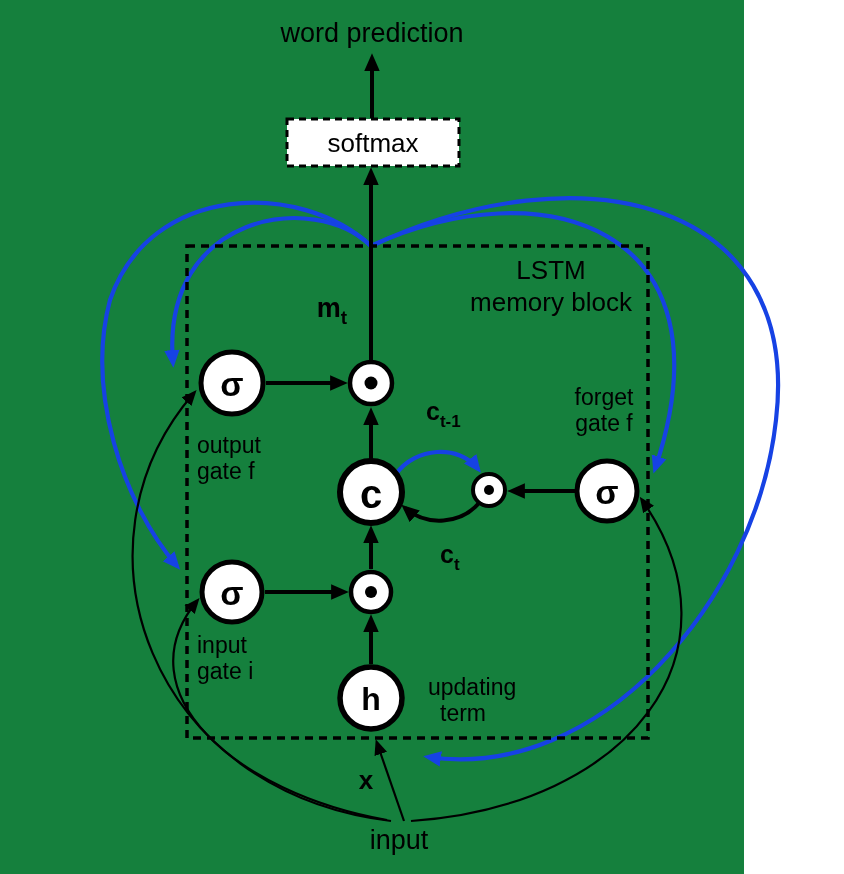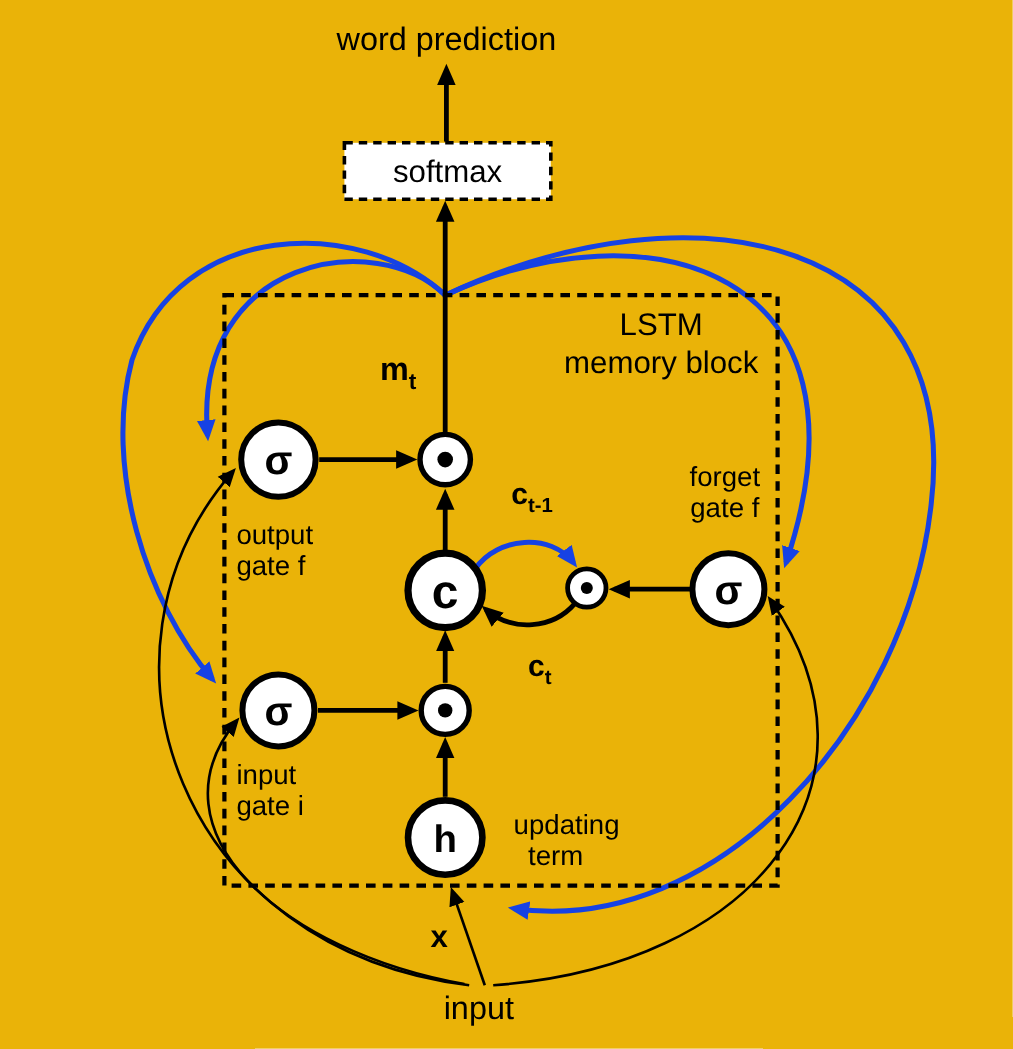--- a/index.html
+++ b/index.html
@@ -1,21 +1,21 @@
 <!DOCTYPE html>
 <html><head>
 <meta charset="utf-8">
 <style>
   * { margin: 0; padding: 0; box-sizing: border-box; }
   html, body { background: #ffffff; }
   body {
     width: 844px; height: 874px; overflow: hidden;
     font-family: "Liberation Sans", "DejaVu Sans", sans-serif;
   }
-  .canvas { position: relative; width: 844px; height: 874px; background: #eab308; }
+  .canvas { position: relative; width: 744px; height: 874px; background: #15803d; }
   svg text { fill: #000000; font-family: "Liberation Sans", "DejaVu Sans", sans-serif; }
 </style>
 </head>
 <body>
 
 <div class="canvas">
 <svg width="844" height="874" viewBox="0 0 844 874" xmlns="http://www.w3.org/2000/svg">
   <defs>
     <marker id="ab" viewBox="0 0 10 10" refX="7" refY="5" markerWidth="4.6" markerHeight="4.6" orient="auto-start-reverse">
       <path d="M0,0.8 L9.6,5 L0,9.2 z" fill="#000000"></path>

